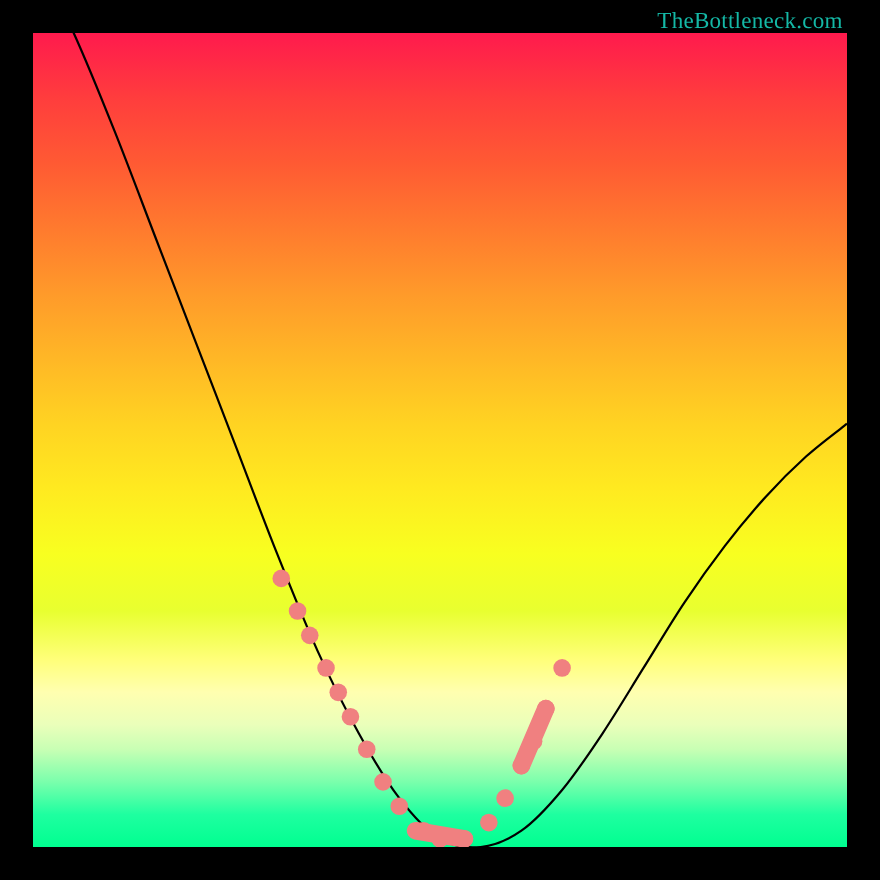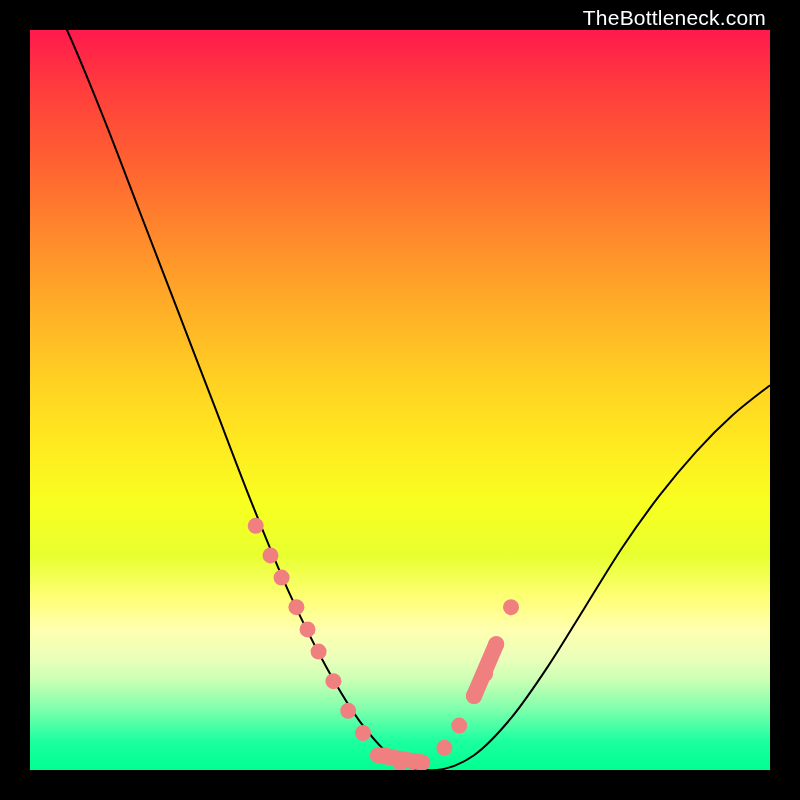--- a/index.html
+++ b/index.html
@@ -41,23 +41,23 @@
       #c8ffb4 88%,
       #7affac 92%,
       #1effa0 96%,
       #00ff90 100%
     );
   }
   .watermark {
     position: absolute;
     right: 34px;
     top: 6px;
-    font-family: Liberation Sans, sans-serif;
+    font-family: Liberation Serif, serif;
     font-size: 21px;
-    color: #ffffff;
+    color: #14b8a6;
     letter-spacing: 0.2px;
   }
   svg.curve {
     position: absolute;
     left: 0;
     top: 0;
     width: 740px;
     height: 740px;
   }
 </style>

